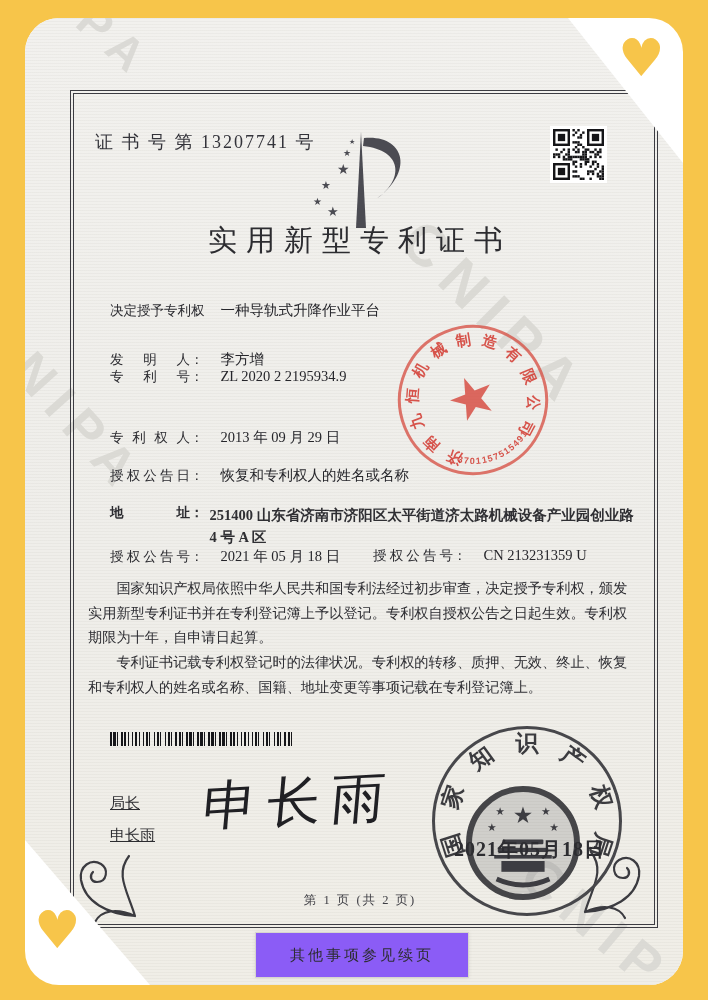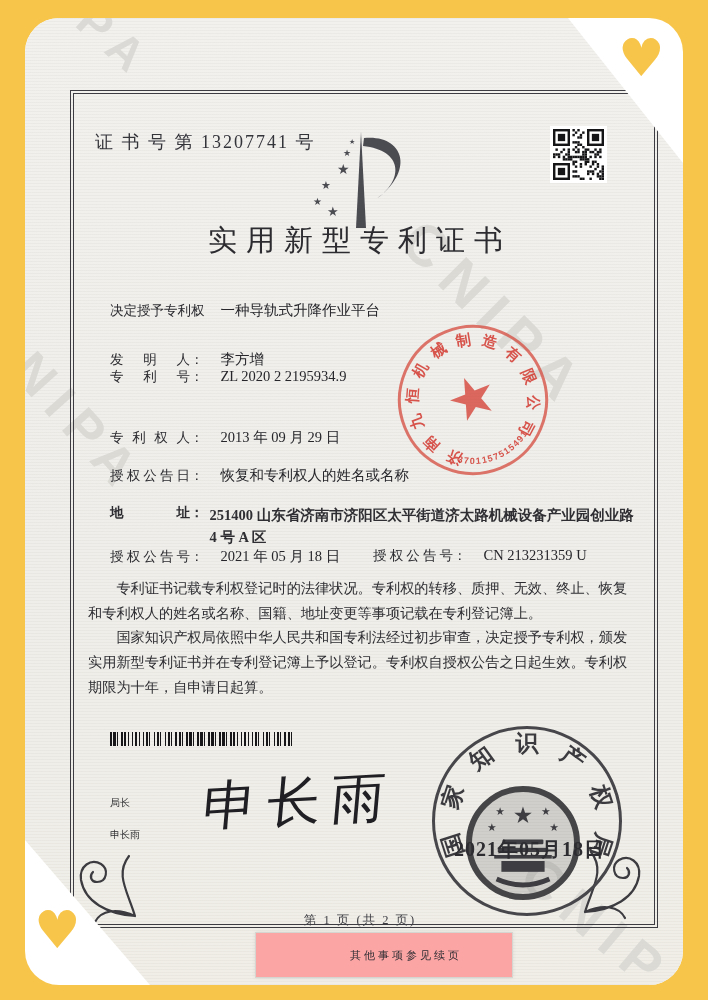--- a/index.html
+++ b/index.html
@@ -51,21 +51,21 @@
     font-size:14.2px;line-height:1.74;color:#2d2d32;
   }
   .paras p{margin:0;text-indent:2em;word-break:break-all;}
   .barcode{
     position:absolute;left:85px;top:714px;width:185px;height:14px;
     background:repeating-linear-gradient(90deg,
       #17171a 0 1.6px,transparent 1.6px 3.1px,
       #17171a 3.1px 5.5px,transparent 5.5px 6.7px,
       #17171a 6.7px 7.7px,transparent 7.7px 10.9px);
   }
-  .signer{position:absolute;left:85px;top:769px;font-size:10px;line-height:32px;color:#2c2c30;}
+  .signer{position:absolute;left:85px;top:769px;font-size:15px;line-height:32px;color:#2c2c30;text-decoration:underline;}
   .autograph{
     position:absolute;left:178px;top:748px;font-size:54px;color:#202024;
     font-family:"Liberation Serif",serif;letter-spacing:10px;
     transform:rotate(-3deg) skewX(-8deg);white-space:nowrap;
   }
   .gov-seal{
     position:absolute;left:407px;top:708px;width:190px;height:190px;border-radius:50%;
     border:3px solid #47474b;box-sizing:border-box;
   }
   .arc-text span{position:absolute;left:50%;top:50%;}
@@ -80,28 +80,28 @@
     border:3px solid rgba(213,73,62,0.75);box-sizing:border-box;
     transform:rotate(-22deg);z-index:4;
   }
   .red-seal .company{position:absolute;inset:0;font-size:15px;font-weight:bold;color:rgba(211,62,52,0.88);}
   .red-seal .number{position:absolute;inset:0;font-size:9px;font-weight:bold;color:rgba(211,62,52,0.88);font-family:"Liberation Sans",sans-serif;}
   .red-star{
     position:absolute;left:50%;top:50%;transform:translate(-50%,-54%);
     font-size:56px;color:rgba(213,73,62,0.82);font-family:"DejaVu Sans",sans-serif;
   }
   .page-info{
-    position:absolute;left:45px;top:894px;width:580px;text-align:center;
+    position:absolute;left:45px;top:874px;width:580px;text-align:center;
     font-size:12.5px;letter-spacing:2px;color:#3e3e44;
   }
   .extra-note{
     position:absolute;left:230px;top:914px;width:212px;height:44px;
-    background:#fca5a5;border:1px solid #d7d5cf;box-shadow:0 0 4px rgba(0,0,0,0.08);
+    background:#8b5cf6;border:1px solid #d7d5cf;box-shadow:0 0 4px rgba(0,0,0,0.08);
     display:flex;align-items:center;justify-content:center;
-    font-size:11px;letter-spacing:3px;color:#2d2d32;z-index:6;padding-left:44px;
+    font-size:15px;letter-spacing:3px;color:#2d2d32;z-index:6;
   }
   .heart{
     position:absolute;font-family:"DejaVu Sans",sans-serif;
     color:var(--yellow,#F7C54A);z-index:7;line-height:1;
   }
   .heart.tr{left:618px;top:32px;font-size:52px;}
   .heart.bl{left:34px;top:904px;font-size:52px;}
 </style>
 </head>
 <body>
@@ -273,22 +273,22 @@
       <span class="flabel">地址</span><span class="fcolon">：</span><span class="addr-wrap">251400 山东省济南市济阳区太平街道济太路机械设备产业园创业路 4 号 A 区</span>
     </div>
     <div class="frow" style="top:529px">
       <span class="flabel">授权公告号</span><span class="fcolon">：</span><span class="fvalue">2021 年 05 月 18 日</span>
       <span class="grant2">
         <span class="flabel">授权公告号</span><span class="fcolon">：</span><span class="fvalue">CN 213231359 U</span>
       </span>
     </div>
 
     <div class="paras">
+      <p>国家知识产权局依照中华人民共和国专利法经过初步审查，决定授予专利权，颁发实用新型专利证书并在专利登记簿上予以登记。专利权自授权公告之日起生效。专利权期限为十年，自申请日起算。</p>
       <p>专利证书记载专利权登记时的法律状况。专利权的转移、质押、无效、终止、恢复和专利权人的姓名或名称、国籍、地址变更等事项记载在专利登记簿上。</p>
-      <p>国家知识产权局依照中华人民共和国专利法经过初步审查，决定授予专利权，颁发实用新型专利证书并在专利登记簿上予以登记。专利权自授权公告之日起生效。专利权期限为十年，自申请日起算。</p>
     </div>
 
     <div class="barcode"></div>
 
     <div class="signer">
       <div>局长</div>
       <div>申长雨</div>
     </div>
     <div class="autograph">申长雨</div>
 

